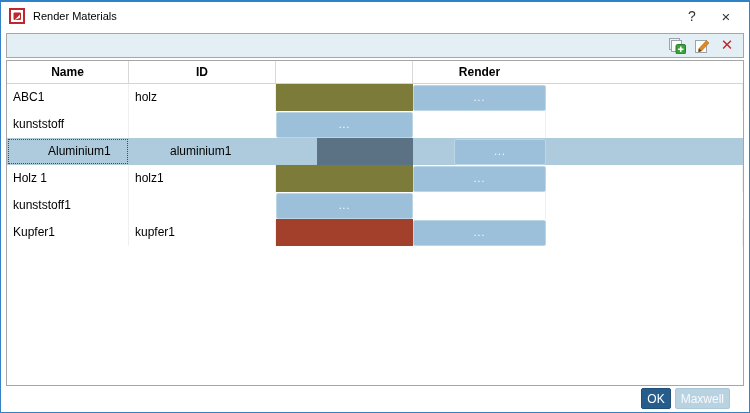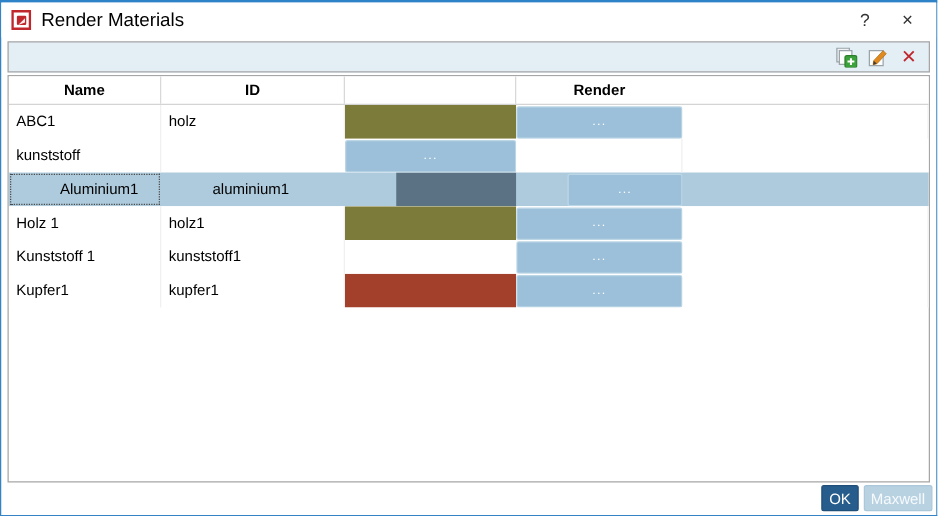--- a/index.html
+++ b/index.html
@@ -5,21 +5,21 @@
   html,body{margin:0;padding:0;background:#fff;}
   *{box-sizing:border-box;}
   .dialog{
     width:750px;height:413px;position:relative;background:#fff;
     border:1px solid #3583c4;border-top:2px solid #2e82c8;
     font-family:"Liberation Sans",sans-serif;color:#000;overflow:hidden;
   }
   
   .titlebar{height:28px;display:flex;align-items:center;padding-left:8px;background:#fff;}
   .app-icon{width:16px;height:16px;margin-right:8px;flex:0 0 auto;}
-  .title-text{font-size:15px;color:#000;flex:1 1 auto;}
+  .title-text{font-size:11px;color:#000;flex:1 1 auto;}
   .win-btn{width:34px;height:28px;display:flex;align-items:center;justify-content:center;
     font-size:14px;color:#333;cursor:default;}
   .win-btn.close{font-size:15px;margin-right:6px;}
   
   .toolbar{margin:3px 5px 0 5px;height:25px;background:#e3eef5;border:1px solid #a6a6a6;
     display:flex;align-items:center;justify-content:flex-end;gap:7px;padding-right:7px;}
   .tool-icon{width:18px;height:16px;display:flex;align-items:center;justify-content:center;}
   .delete-glyph{color:#c0272d;font-weight:bold;font-size:15px;line-height:15px;
     font-family:"DejaVu Sans",sans-serif;}
   
@@ -34,21 +34,21 @@
     border-right:1px solid #f0f0f0;}
   .td.no-pad{padding:0;border-right:none;}
   .tr.selected{background:#aecbdd;}
   .tr.selected .td{border-right-color:transparent;padding-left:41px;}
   .tr.selected .td.focus-cell{outline:1px dotted #4a4a4a;outline-offset:-2px;}
   .swatch{width:100%;height:100%;}
   .dots-btn{display:block;width:100%;height:26px;margin:1px 0 0 0;background:#9cc0d9;
     border:1px solid #bcd6e6;border-radius:2px;color:#fff;font-size:10px;letter-spacing:1px;
     text-align:center;line-height:22px;padding:0;font-family:"Liberation Sans",sans-serif;}
   
-  .footer-btns{position:absolute;right:3px;bottom:3px;display:flex;gap:4px;}
+  .footer-btns{position:absolute;right:19px;bottom:3px;display:flex;gap:4px;}
   .btn{height:21px;min-width:24px;padding:0 5px;font-size:12px;border-radius:2px;
     font-family:"Liberation Sans",sans-serif;display:flex;align-items:center;justify-content:center;}
   .btn.ok{background:#275d8c;border:1px solid #1f4e79;color:#fff;}
   .btn.cancel{background:#b9d2e2;border:1px solid #aac8da;color:#f6fafc;}
 </style>
 </head>
 <body>
 
 <div class="dialog">
 
@@ -129,21 +129,20 @@
     <div class="td">holz1</div>
     <div class="td no-pad">
       <div class="swatch" style="background: rgb(125, 123, 57);"></div>
     </div>
     <div class="td no-pad">
       <button class="dots-btn">...</button>
     </div>
     <div class="td"></div>
   </div>
         <div class="grid-row tr">
-    <div class="td focus-cell">Kunststoff 1</div>
     <div class="td">kunststoff1</div>
     <div class="td no-pad">
       <div class="swatch"></div>
     </div>
     <div class="td no-pad">
       <button class="dots-btn">...</button>
     </div>
     <div class="td"></div>
   </div>
         <div class="grid-row tr">

